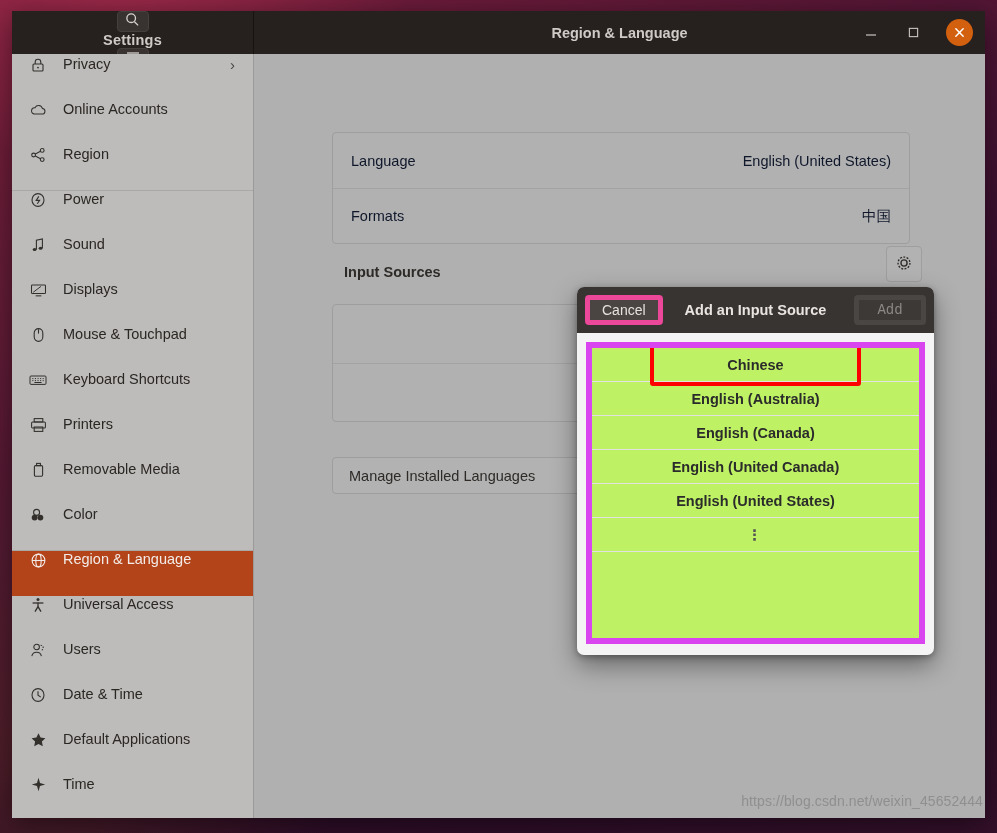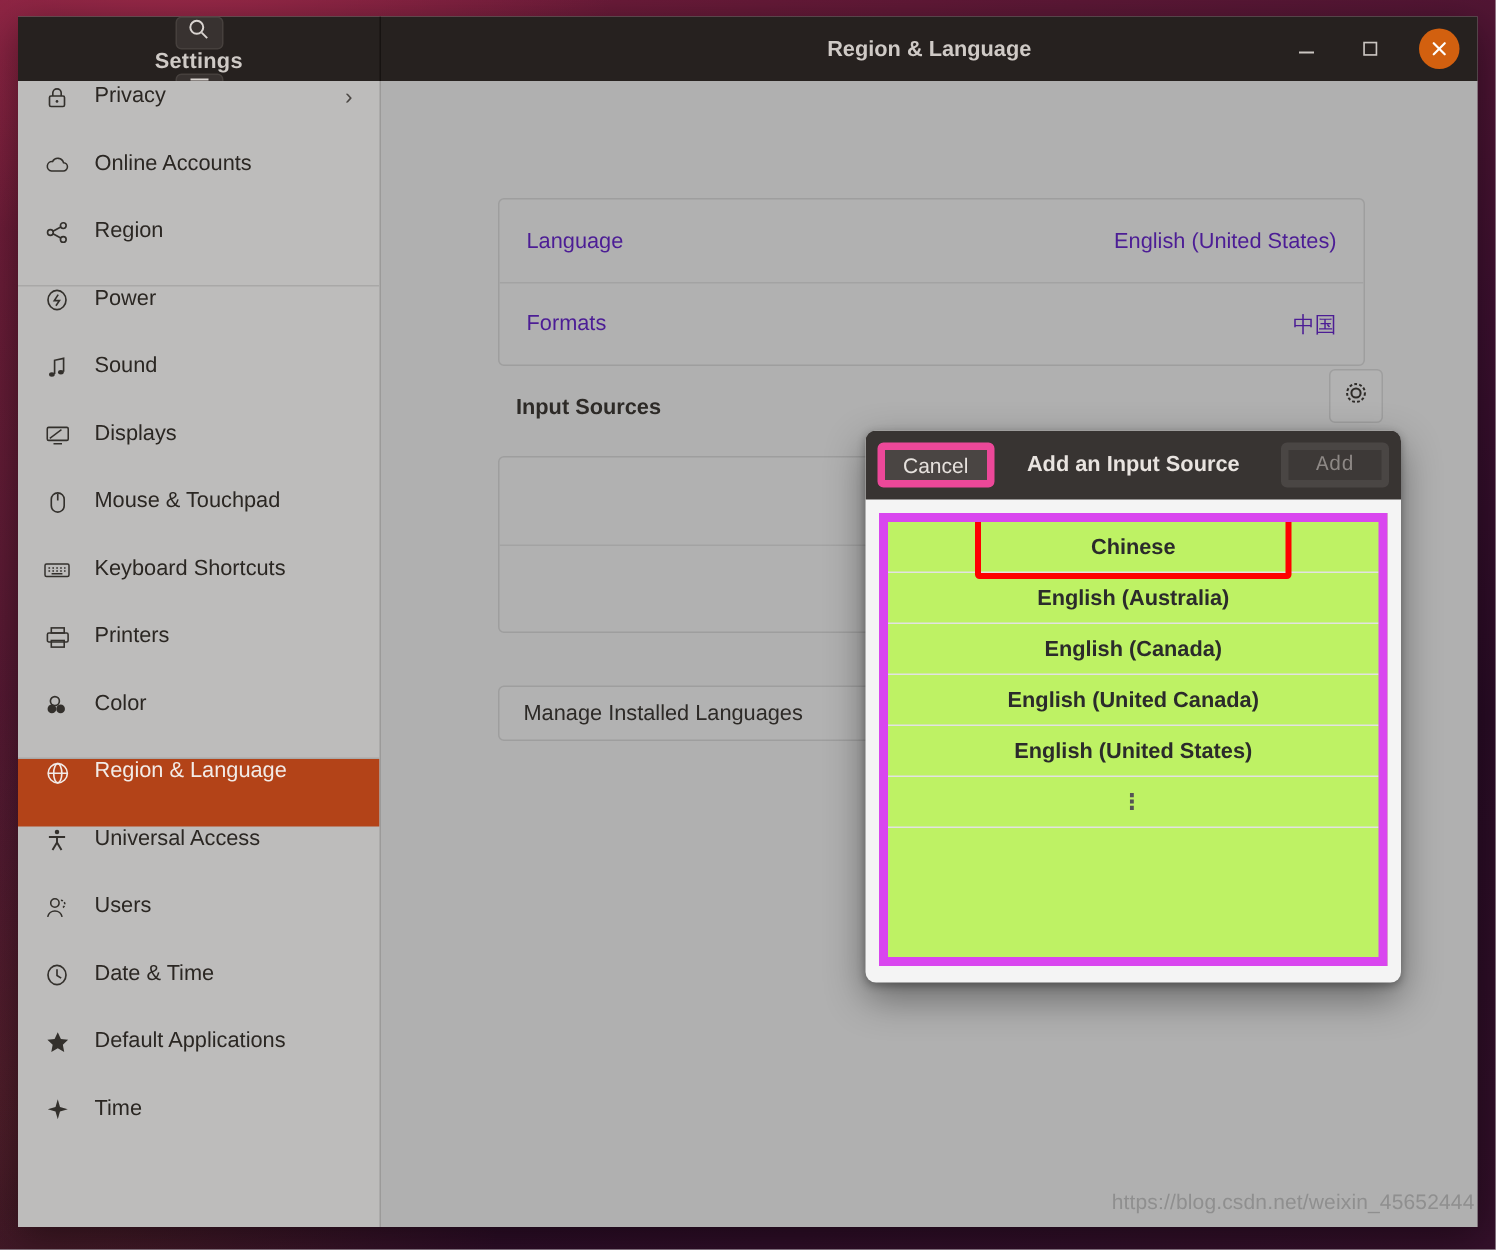--- a/index.html
+++ b/index.html
@@ -145,21 +145,21 @@
   .card {
     background: rgba(178,178,178,0.55);
     border: 1px solid #9e9e9e;
     border-radius: 4px;
   }
   .card-row {
     height: 55px;
     display: flex; align-items: center;
     padding: 0 18px;
     font-size: 14.5px;
-    color: #4c1d95;
+    color: #0f172a;
   }
   .card-row + .card-row { border-top: 1px solid #a3a3a3; }
   .card-row .val { margin-left: auto; }
 
   .lang-card { top: 78px; }
 
   .section-head {
     position: absolute; left: 90px; top: 210px;
     width: 578px;
     display: flex; align-items: center;
@@ -424,20 +424,29 @@
         <span class="si-icon">
           <svg width="17" height="16" viewBox="0 0 17 16" fill="none" stroke="currentColor" stroke-width="1.05">
             <rect x="4.2" y="1.6" width="8.6" height="3.4"></rect>
               <rect x="1.6" y="5" width="13.8" height="6" rx="1"></rect>
             <rect x="4.2" y="10" width="8.6" height="4.4"></rect>
           </svg>
         </span>
         <span class="si-label">Printers</span>
       </div>
 
+      <div class="side-item">
+        <span class="si-icon">
+          <svg width="13" height="16" viewBox="0 0 13 16" fill="none" stroke="currentColor" stroke-width="1.1">
+            <rect x="2.4" y="3.6" width="8.2" height="10.6" rx="1.2"></rect>
+              <rect x="4.6" y="1.4" width="3.8" height="2.2"></rect>
+          </svg>
+        </span>
+        <span class="si-label">Removable Media</span>
+      </div>
 
       <div class="side-item divider-after">
         <span class="si-icon">
           <svg width="17" height="16" viewBox="0 0 17 16" fill="currentColor">
             <circle cx="6.6" cy="5.4" r="3" fill="none" stroke="currentColor" stroke-width="1.1"></circle>
             <circle cx="4.6" cy="10.6" r="2.9"></circle>
               <circle cx="10.4" cy="10.6" r="2.9"></circle>
           </svg>
         </span>
         <span class="si-label">Color</span>

